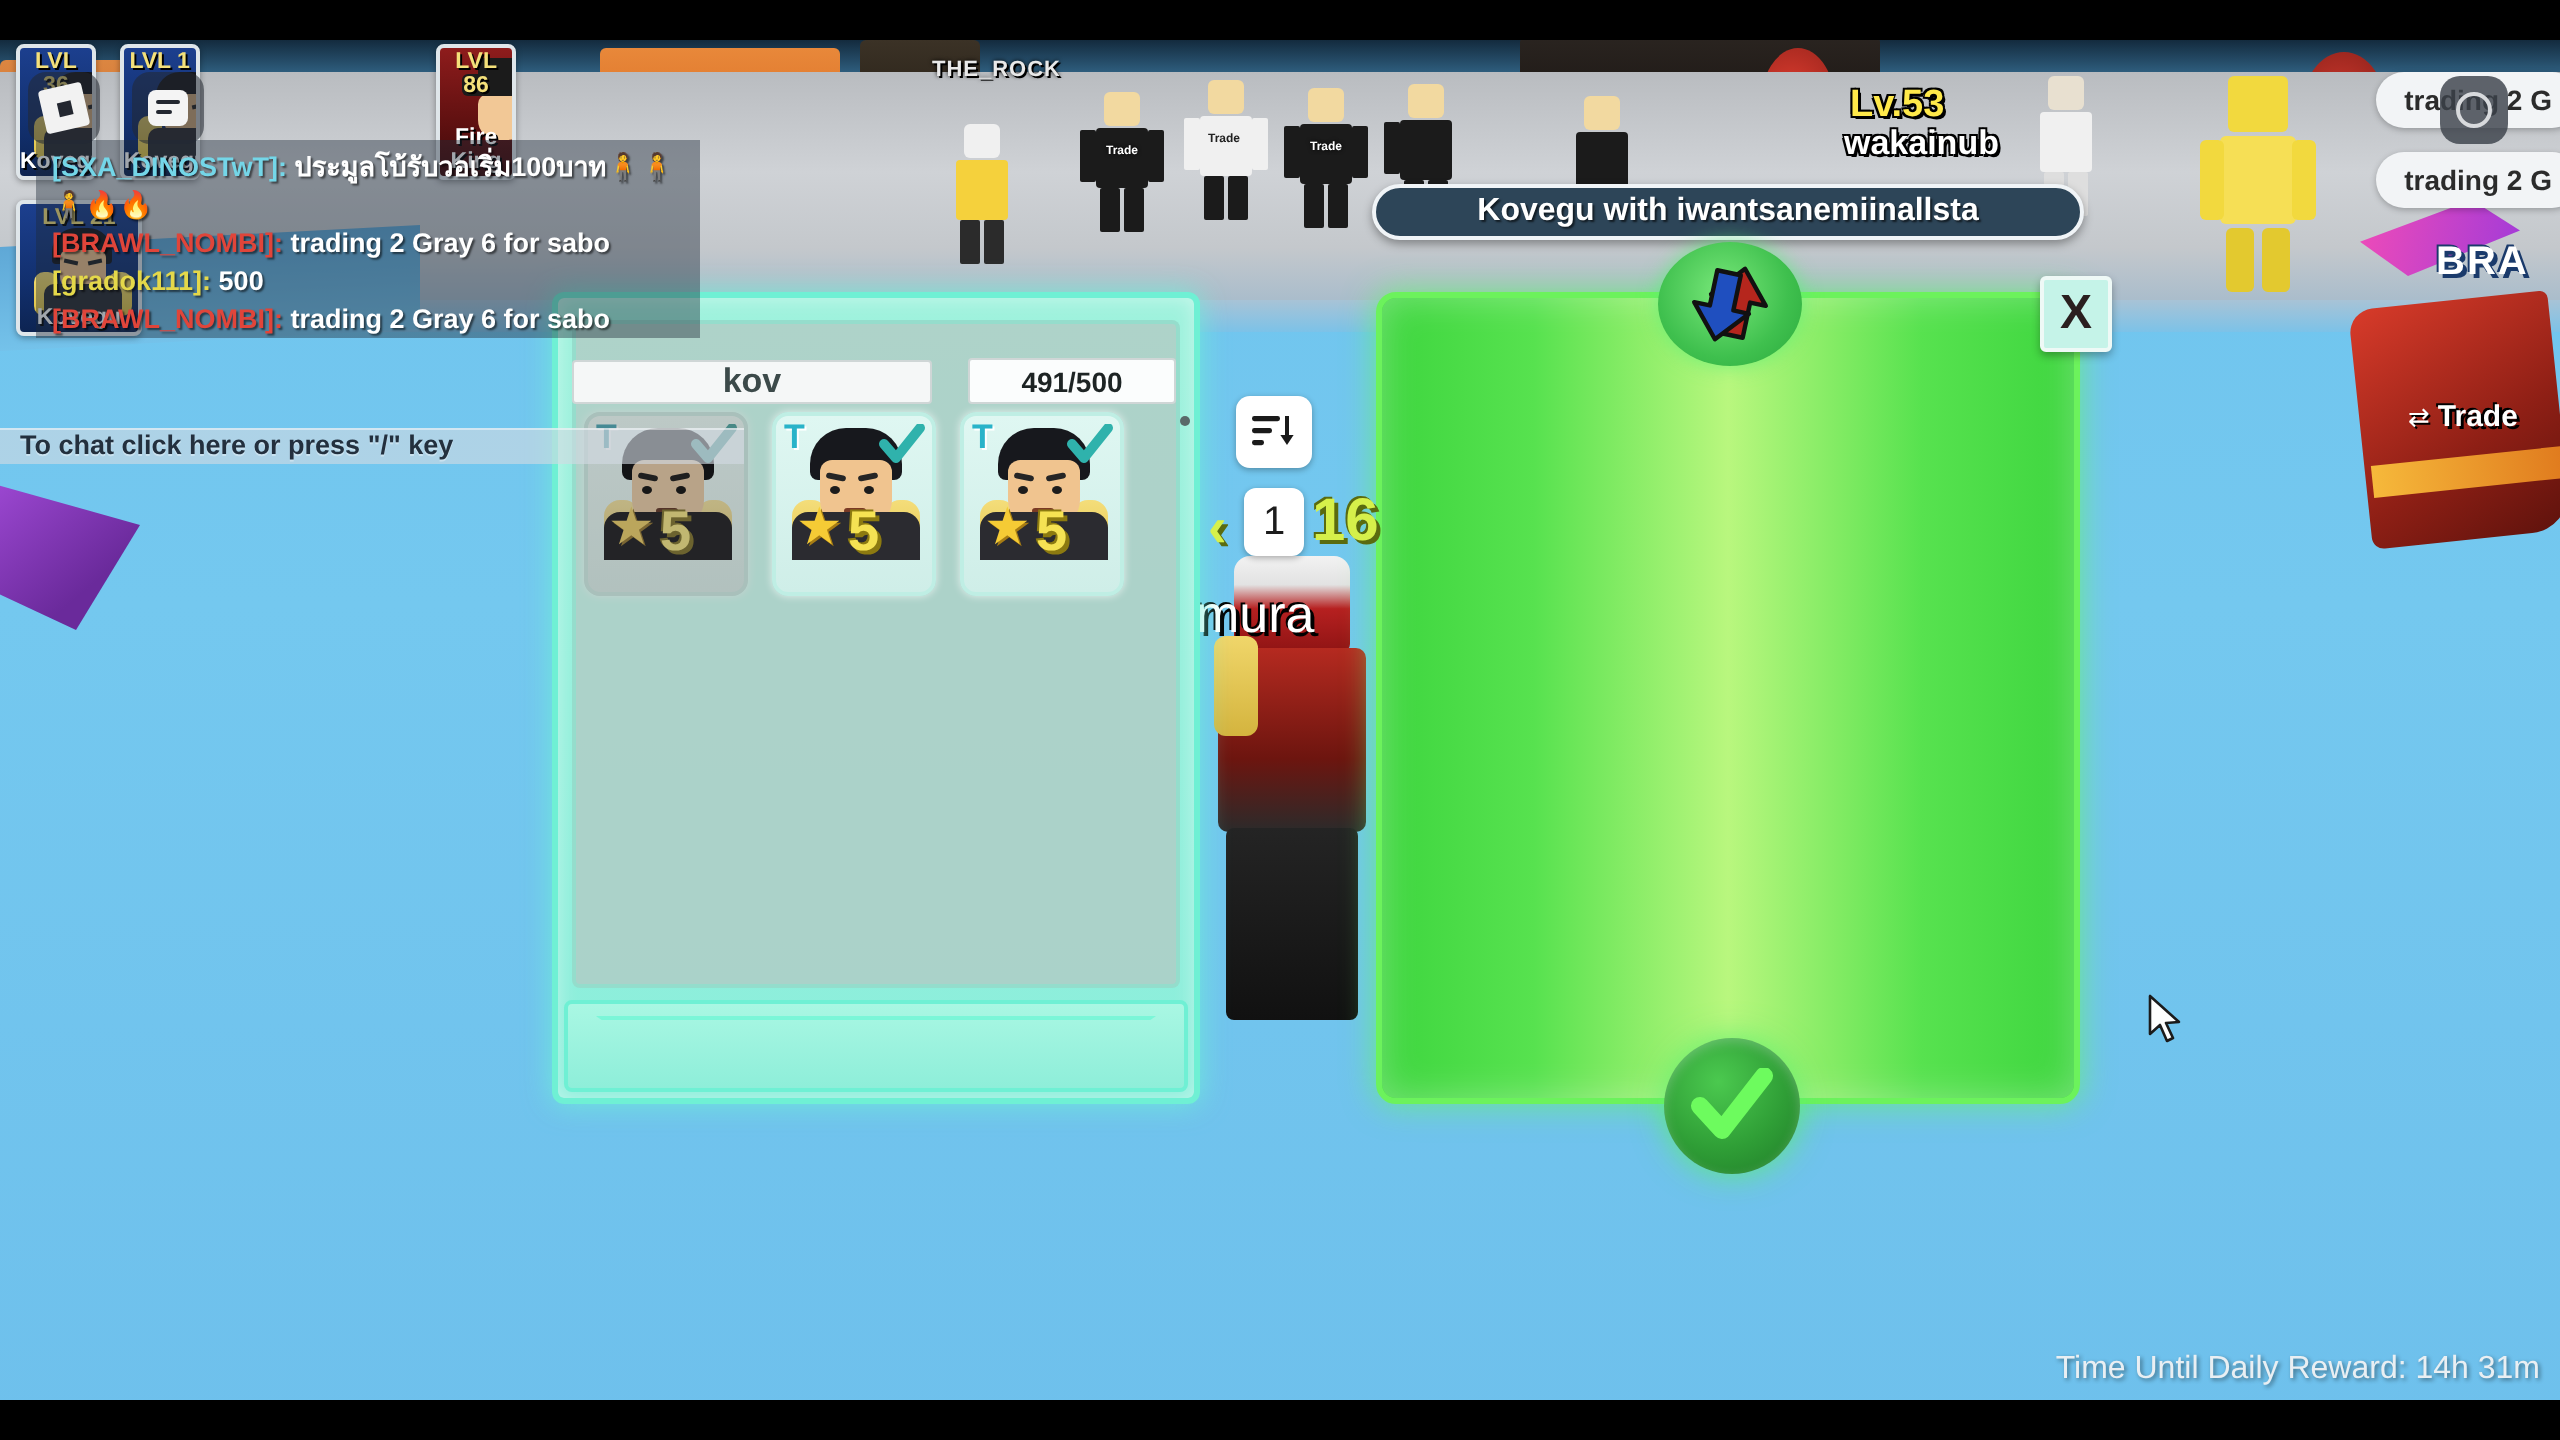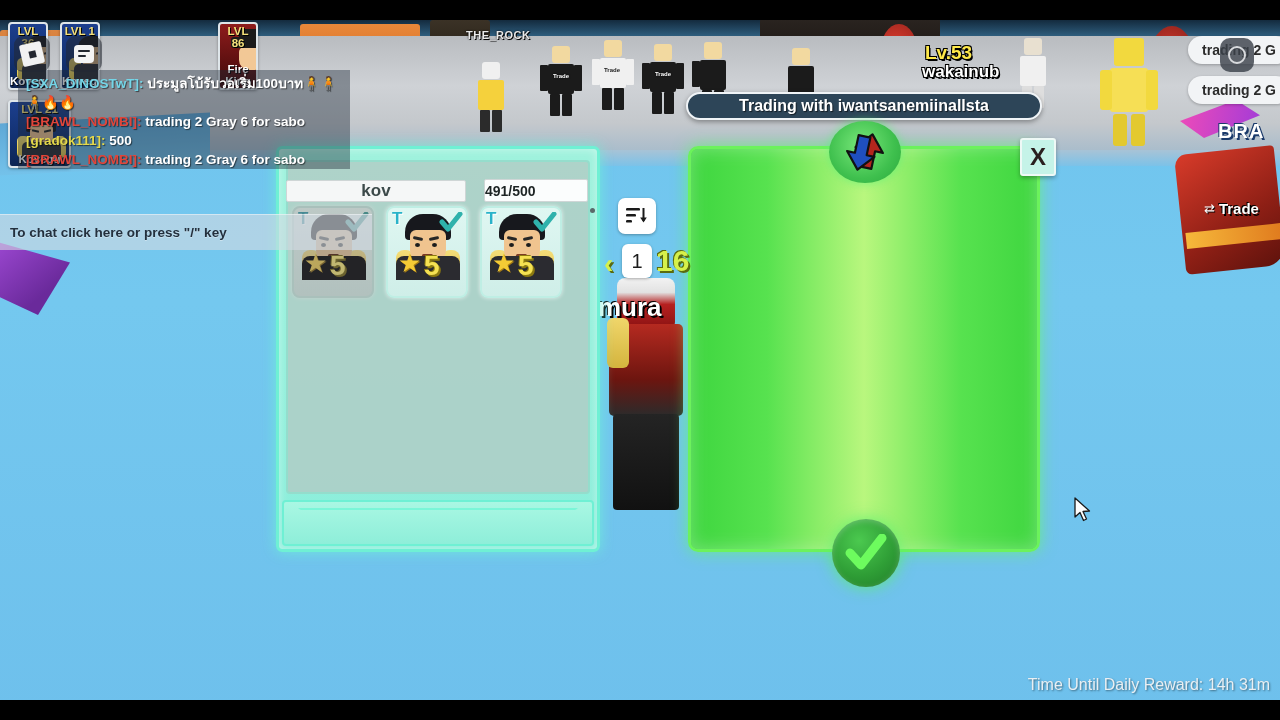--- a/index.html
+++ b/index.html
@@ -149,21 +149,21 @@
     background:linear-gradient(180deg,#242424 0%,#111 100%);
     border-radius:4px;
   }
   .mount-char .mhair {
     position:absolute; left:2px; top:40px; width:22px; height:50px;
     background:linear-gradient(180deg,#f0d66a,#d4b43e);
     border-radius:6px;
   }
   .mount-name {
     position:absolute; left:598px; top:292px;
-    font-size:26px; font-weight:bold; color:#fff;
+    font-size:26px; font-weight:normal; color:#fff;
     text-shadow:2px 2px 0 #000,-1px -1px 0 #000;
     white-space:nowrap;
   }
 
   
   #topbar-icons { position:absolute; left:14px; top:36px; display:flex; gap:16px; z-index:30;}
   .tb-icon {
     width:36px; height:36px; border-radius:9px;
     display:flex; align-items:center; justify-content:center;
     background:rgba(35,40,50,.55);
@@ -193,24 +193,24 @@
     text-shadow:1px 1px 1px rgba(0,0,0,.55);
     white-space:normal;
   }
   .chat-user { font-weight:bold; }
   .u-blue  { color:#74d6e8; }
   .u-red   { color:#e0453a; }
   .u-yellow{ color:#e4d84a; }
   .u-blur  { color:#c13c4e; filter:blur(1.6px); }
   .u-blur2 { color:#b8405a; filter:blur(1.8px); }
   #chat-input-bar {
-    position:absolute; left:0; top:214px; width:372px; height:36px;
+    position:absolute; left:0; top:214px; width:372px; height:18px;
     background:rgba(210,218,226,.62);
     border-top:1px solid rgba(255,255,255,.45);
-    display:flex; align-items:center; padding-left:10px;
+    display:flex; align-items:flex-start; padding-left:10px;
     z-index:41;
   }
   #chat-input-bar span {
     font-size:13.5px; font-weight:bold; color:#23303e;
     text-shadow:0 1px 0 rgba(255,255,255,.35);
   }
 
   
   .bubble {
     position:absolute; right:-10px;
@@ -281,21 +281,21 @@
   }
   #search-box {
     position:absolute; left:286px; top:180px; width:180px; height:22px;
     background:#f5f7f7; border:1px solid #cfd6d6; border-radius:2px;
     display:flex; align-items:center; justify-content:center; z-index:22;
   }
   #search-box span { font-size:17px; font-weight:bold; color:#3c4a4a; }
   #count-box {
     position:absolute; left:484px; top:179px; width:104px; height:23px;
     background:#fbfdfd; border:1px solid #cfd6d6; border-radius:2px;
-    display:flex; align-items:center; z-index:22;
+    display:flex; align-items:center; justify-content:center; z-index:22;
   }
   #count-box span { font-size:14px; font-weight:bold; color:#1d2424; }
 
   #item-grid {
     position:absolute; left:292px; top:206px; width:300px;
     display:flex; gap:12px; z-index:22;
   }
   .item-card {
     width:82px; height:92px; position:relative;
     background:linear-gradient(180deg,#dff7f2 0%,#cfeee8 100%);
@@ -601,21 +601,21 @@
   <span>trading 2 G</span>
 </div>
 <div class="bubble" id="bubble-2">
   <span>trading 2 G</span>
 </div>
 <div class="bubble-mask">
     <i></i>
   </div>
 
 <div id="trade-title">
-  <span>Trading with iwantsanemiinallsta</span>
+  <span>Kovegu with iwantsanemiinallsta</span>
 </div>
 <div id="trade-logo">
   <svg viewBox="0 0 52 48">
     <path d="M30 6 L44 22 L36 22 L36 40 L24 40 L24 22 L16 22 Z" fill="#b5261d" stroke="#111" stroke-width="2.2" stroke-linejoin="round" transform="rotate(12 30 23)"></path>
     <path d="M22 42 L8 26 L16 26 L16 8 L28 8 L28 26 L36 26 Z" fill="#1f4fbf" stroke="#111" stroke-width="2.2" stroke-linejoin="round" transform="rotate(12 22 25)"></path>
   </svg>
 </div>
 
 <div id="inventory-panel">
   <div class="inv-frame"></div>

